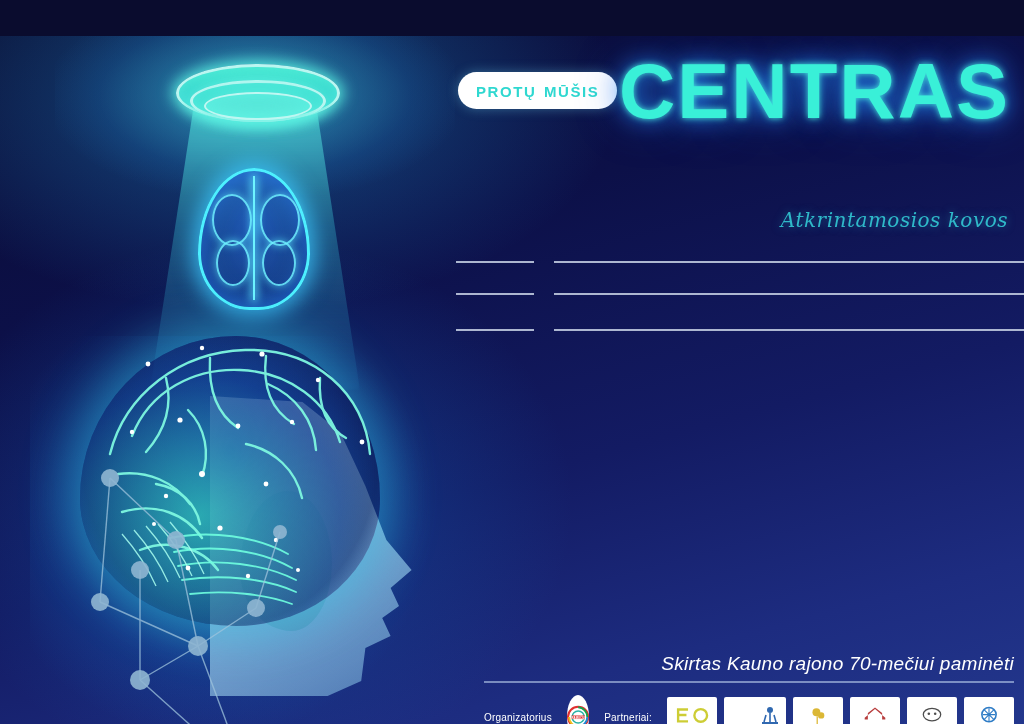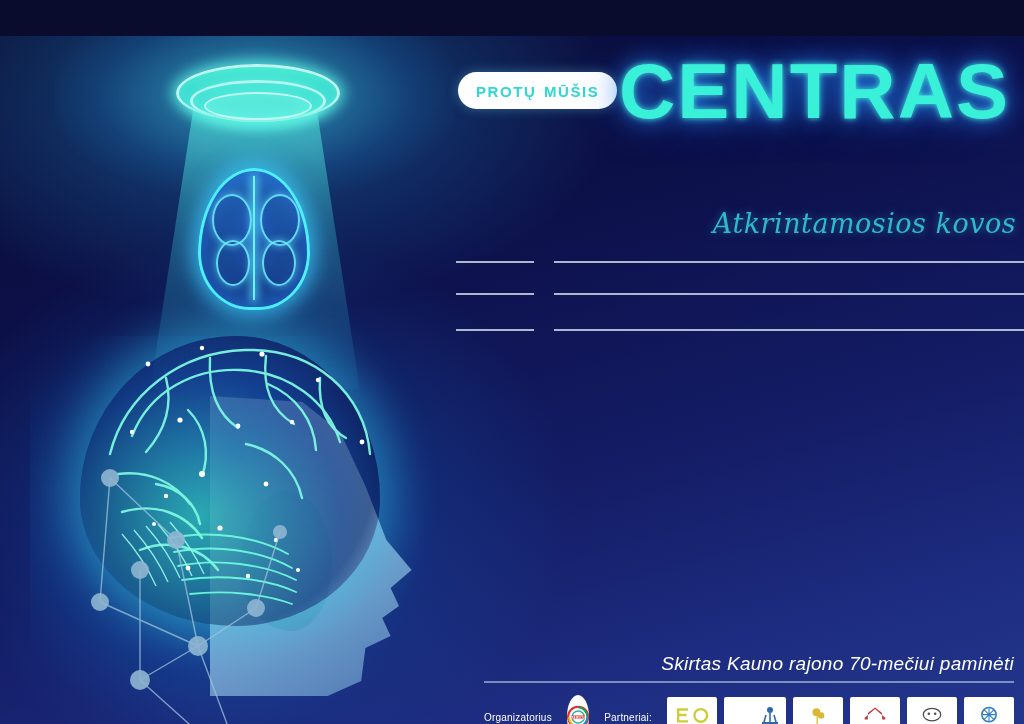--- a/index.html
+++ b/index.html
@@ -106,25 +106,25 @@
     color:#39f0d8;
     font-weight:bold;
     font-size:78px;
     letter-spacing:2px;
     line-height:0.96;
     text-shadow:0 0 6px rgba(70,240,225,0.95), 0 0 22px rgba(40,150,255,0.9), 0 0 44px rgba(30,90,230,0.7);
   }
   .bigtitle.l1{top:18px;}
   .bigtitle.l2{top:92px;}
   .script{
-    position:absolute;right:8px;top:172px;
+    position:absolute;right:16px;top:172px;
     color:#2fb9c9;
     font-family:"DejaVu Serif", serif;
     font-style:italic;
-    font-size:27px;
+    font-size:20px;
     letter-spacing:0.5px;
     text-shadow:0 0 8px rgba(50,180,210,0.5);
   }
 
   
   .schedule{position:relative;padding-top:10px;}
   .daygroup{margin-bottom:16px;}
   .dayhead{display:flex;align-items:center;gap:10px;padding-left:8px;}
   .dayhead .rule{height:2px;background:#c9d4e6;flex:0 0 auto;opacity:0.85;}
   .dayhead .rule.left{width:78px;}

